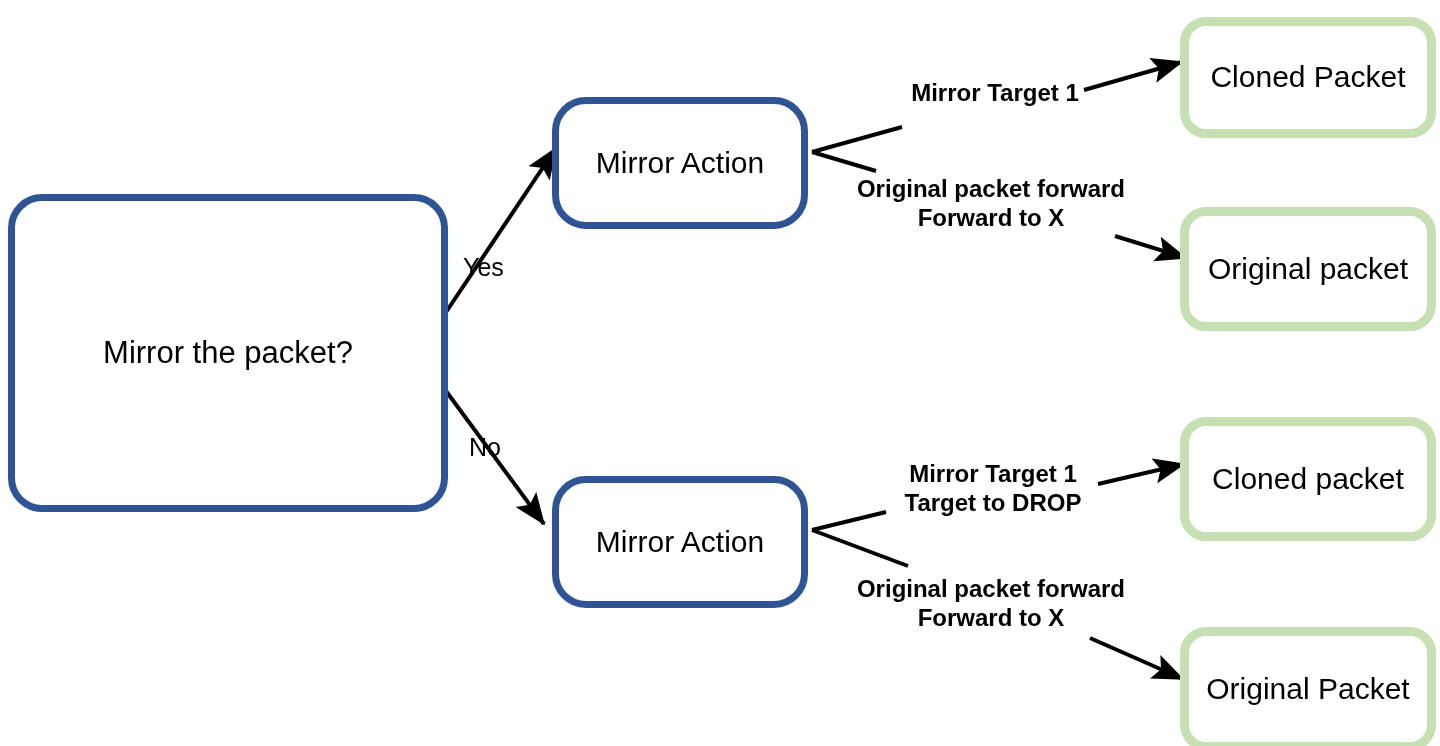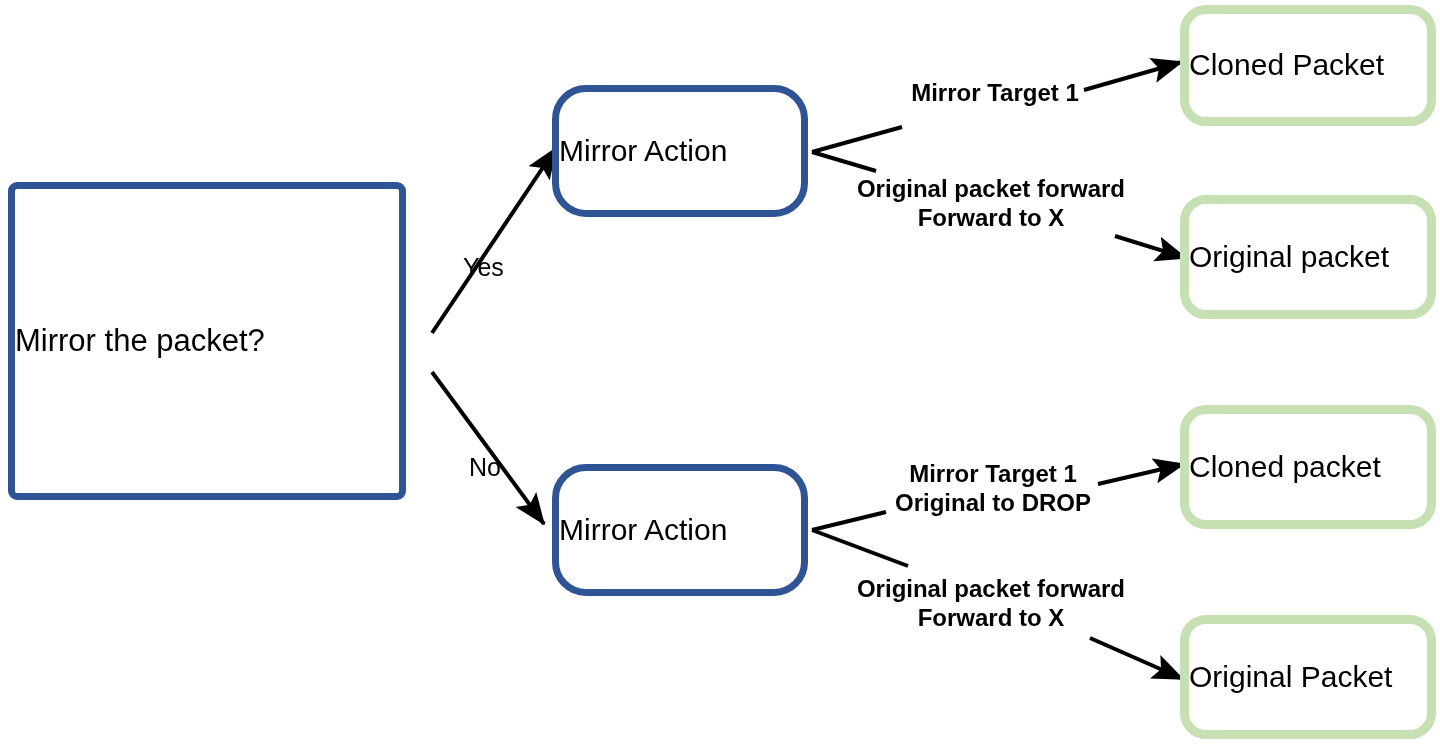--- a/index.html
+++ b/index.html
@@ -21,23 +21,24 @@
     left: 0;
     width: 1440px;
     height: 746px;
     pointer-events: none;
   }
   .node {
     position: absolute;
     box-sizing: border-box;
     display: flex;
     align-items: center;
-    justify-content: flex-start;
+    justify-content: center;
     background: #ffffff;
     text-align: center;
+    margin-top: 12px;
   }
   .node-blue {
     border: 7px solid #2F5496;
     border-radius: 34px;
   }
   .node-green {
     border: 9px solid #C6E0B4;
     border-radius: 26px;
   }
   .node-label {
@@ -91,21 +92,21 @@
 
     <line x1="812" y1="530" x2="886" y2="512" stroke="#000000" stroke-width="4"></line>
 
     <line x1="812" y1="530" x2="908" y2="566" stroke="#000000" stroke-width="4"></line>
 
     <line x1="1098" y1="484" x2="1184" y2="464" stroke="#000000" stroke-width="4" marker-end="url(#arrowhead)"></line>
 
     <line x1="1090" y1="638" x2="1183" y2="679" stroke="#000000" stroke-width="4" marker-end="url(#arrowhead)"></line>
   </svg>
 
-  <div class="node node-blue" style="left:8px; top:182px; width:398px; height:318px;border-radius:9px;">
+  <div class="node node-blue" style="left:8px; top:182px; width:440px; height:318px;">
     <span class="node-label decision-label">Mirror the packet?</span>
   </div>
 
   <div class="node node-blue" style="left:552px; top:85px; width:256px; height:132px;">
     <span class="node-label action-label">Mirror Action</span>
   </div>
 
   <div class="node node-blue" style="left:552px; top:464px; width:256px; height:132px;">
     <span class="node-label action-label">Mirror Action</span>
   </div>
@@ -121,34 +122,34 @@
   <div class="node node-green" style="left:1180px; top:405px; width:256px; height:124px;">
     <span class="node-label result-label">Cloned packet</span>
   </div>
 
   <div class="node node-green" style="left:1180px; top:615px; width:256px; height:124px;">
     <span class="node-label result-label">Original Packet</span>
   </div>
 
   <div class="edge-text branch-label" style="left:463px; top:232px;margin-top:20px;">Yes</div>
 
-  <div class="edge-text branch-label" style="left:469px; top:452px;">No</div>
+  <div class="edge-text branch-label" style="left:469px; top:432px;">No</div>
 
   <div class="edge-text annot" style="left:850px; top:78px; width:290px;">
     <span class="top">Mirror Target 1</span>
   </div>
 
   <div class="edge-text annot" style="left:845px; top:174px; width:292px;">
     <span class="top">Original packet forward</span>
     <span class="bottom">Forward to X</span>
   </div>
 
   <div class="edge-text annot" style="left:848px; top:459px; width:290px;">
     <span class="top">Mirror Target 1</span>
-    <span class="bottom">Original to DROP</span>
+    <span class="bottom">Target to DROP</span>
   </div>
 
   <div class="edge-text annot" style="left:845px; top:574px; width:292px;">
     <span class="top">Original packet forward</span>
     <span class="bottom">Forward to X</span>
   </div>
 
 </div>
 
 </body></html>

